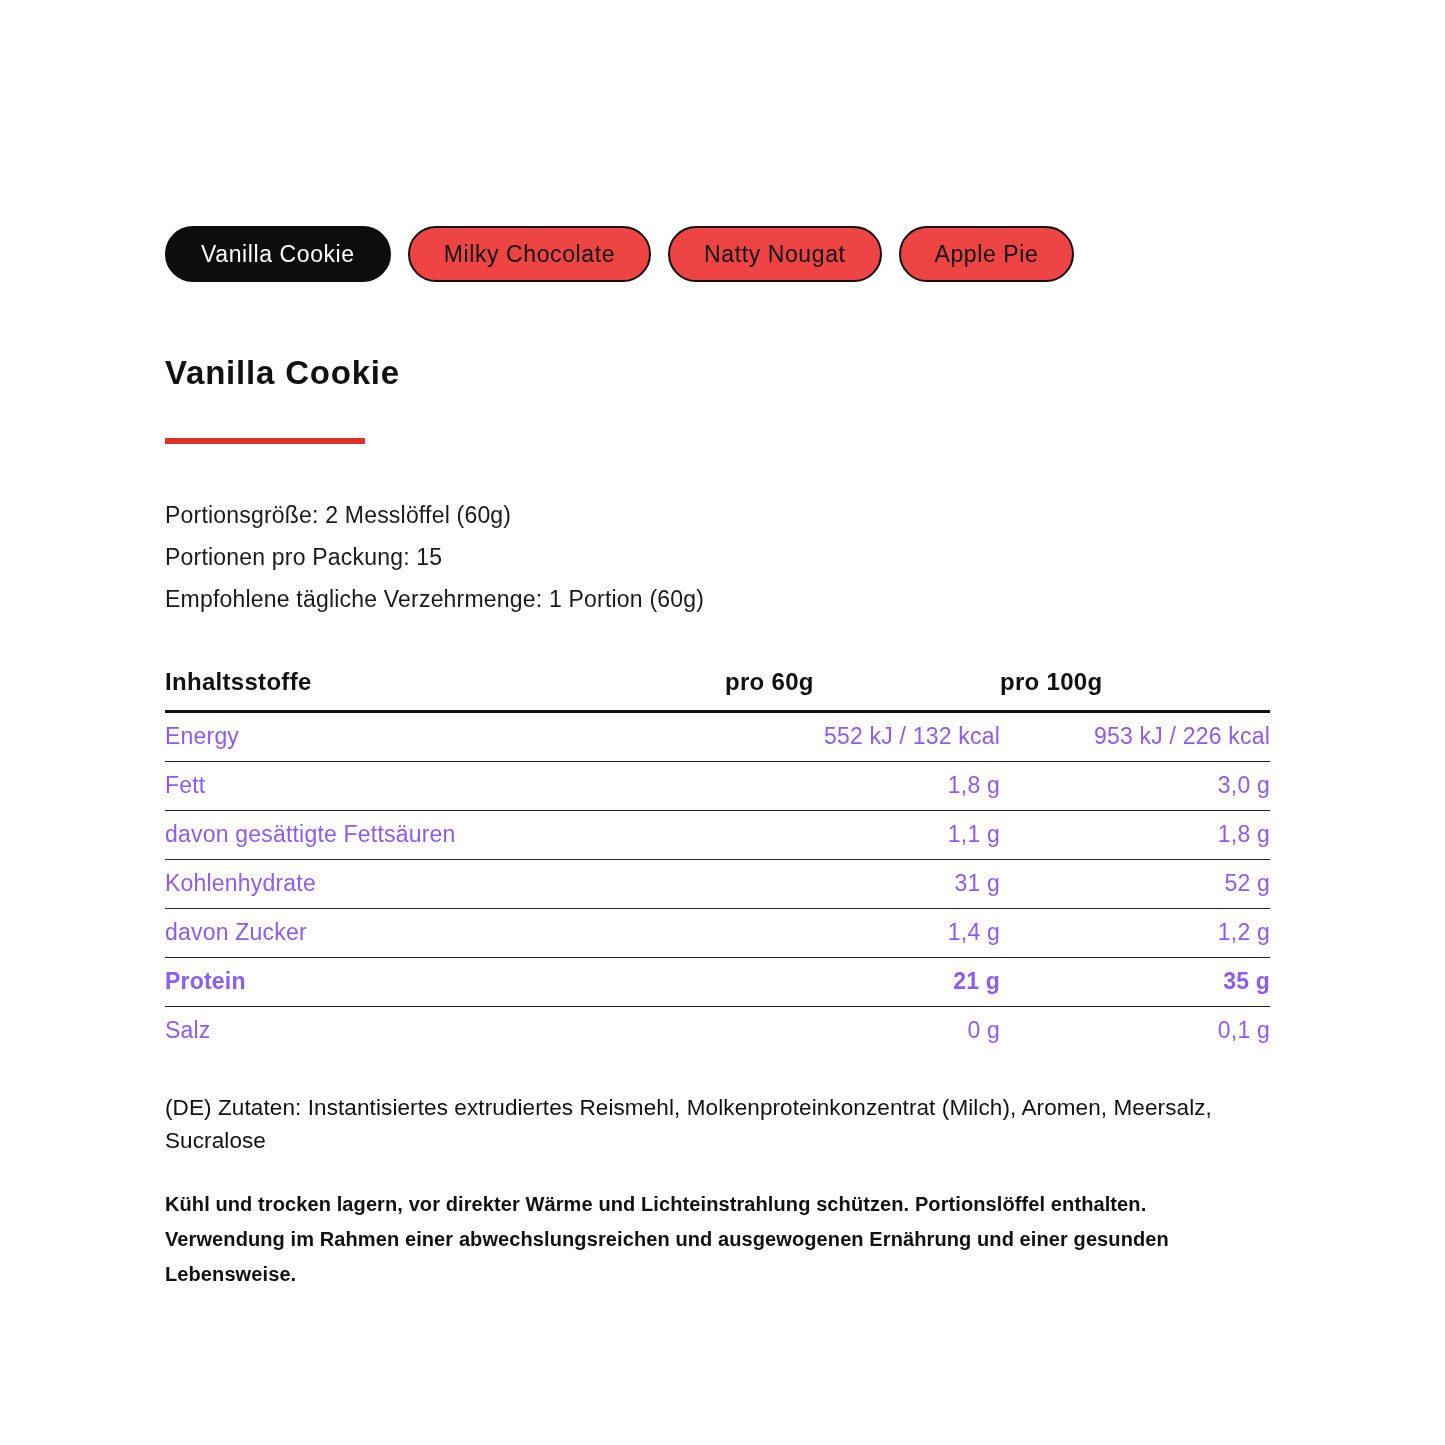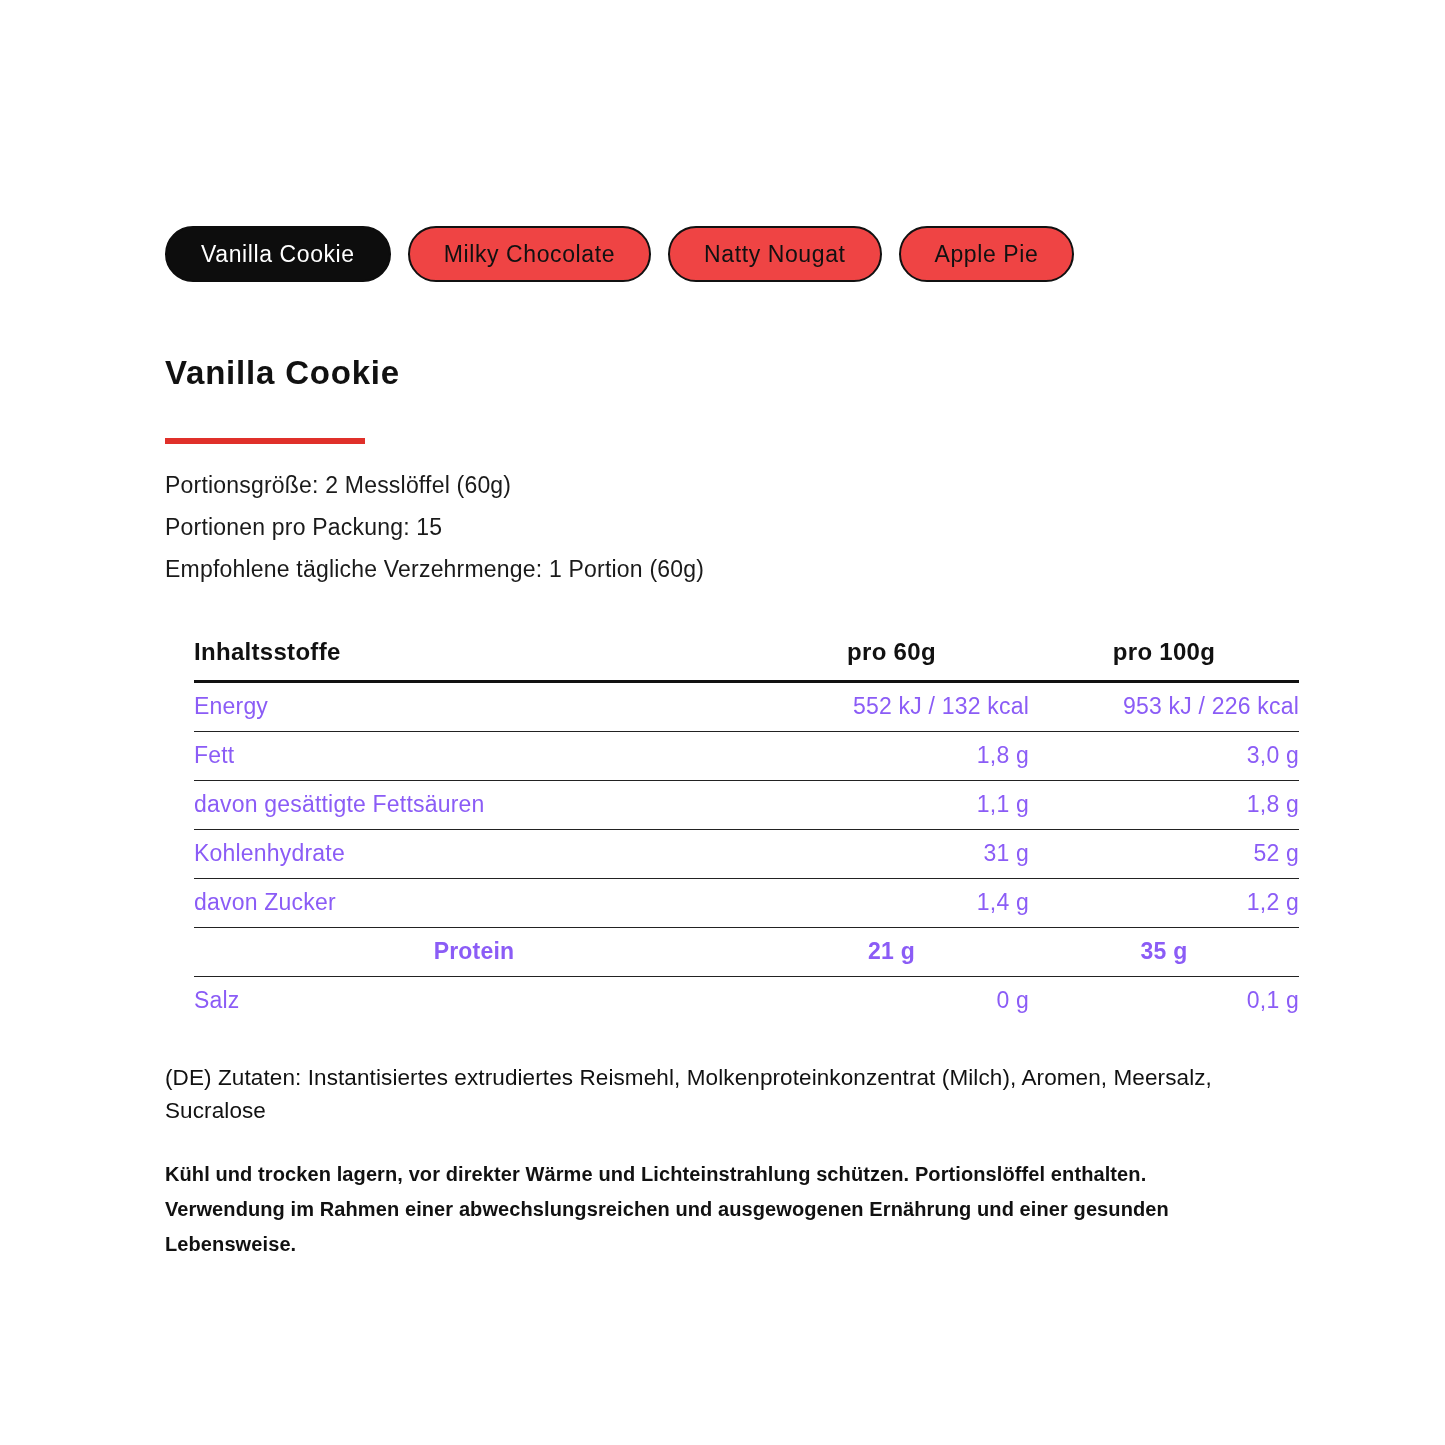--- a/index.html
+++ b/index.html
@@ -74,76 +74,74 @@
 
   .red-rule {
     margin-top: 47px;
     width: 200px;
     height: 6px;
     background: #e0302a;
   }
 
   
   .serving-info {
-    margin-top: 20px;
+    margin-top: 50px;
   }
 
   .serving-info p {
     font-size: 23px;
     line-height: 42px;
     color: #1a1a1a;
     letter-spacing: 0.2px;
   }
 
   
   .nutrition-table {
     margin-top: 48px;
     width: 1105px;
     border-collapse: collapse;
     table-layout: fixed;
-    margin-left: 29px;
   }
 
   .nutrition-table col.c-name  { width: 560px; }
   .nutrition-table col.c-v1    { width: 275px; }
   .nutrition-table col.c-v2    { width: 270px; }
 
   .nutrition-table thead th {
     font-size: 24px;
     font-weight: 700;
     letter-spacing: 0.3px;
     padding: 0 0 14px 0;
     border-bottom: 3px solid #111111;
     color: #111111;
     white-space: nowrap;
   }
 
   .nutrition-table thead th.name { text-align: left; }
-  .nutrition-table thead th.val  { text-align: center; }
+  .nutrition-table thead th.val  { text-align: left; }
 
   .nutrition-table tbody td {
     font-size: 23px;
     font-weight: 400;
     letter-spacing: 0.2px;
     color: #8b5cf6;
     padding: 10px 0 11px 0;
     border-bottom: 1.6px solid #222222;
     white-space: nowrap;
   }
 
   .nutrition-table tbody tr:last-child td {
     border-bottom: none;
   }
 
   .nutrition-table tbody td.name { text-align: left; }
   .nutrition-table tbody td.val  { text-align: right; }
 
   .nutrition-table tbody tr.bold td {
     font-weight: 700;
-    text-align: center;
   }
 
   
   .ingredients {
     margin-top: 36px;
     font-size: 22.5px;
     font-weight: 400;
     line-height: 33px;
     letter-spacing: 0.1px;
     color: #111111;

